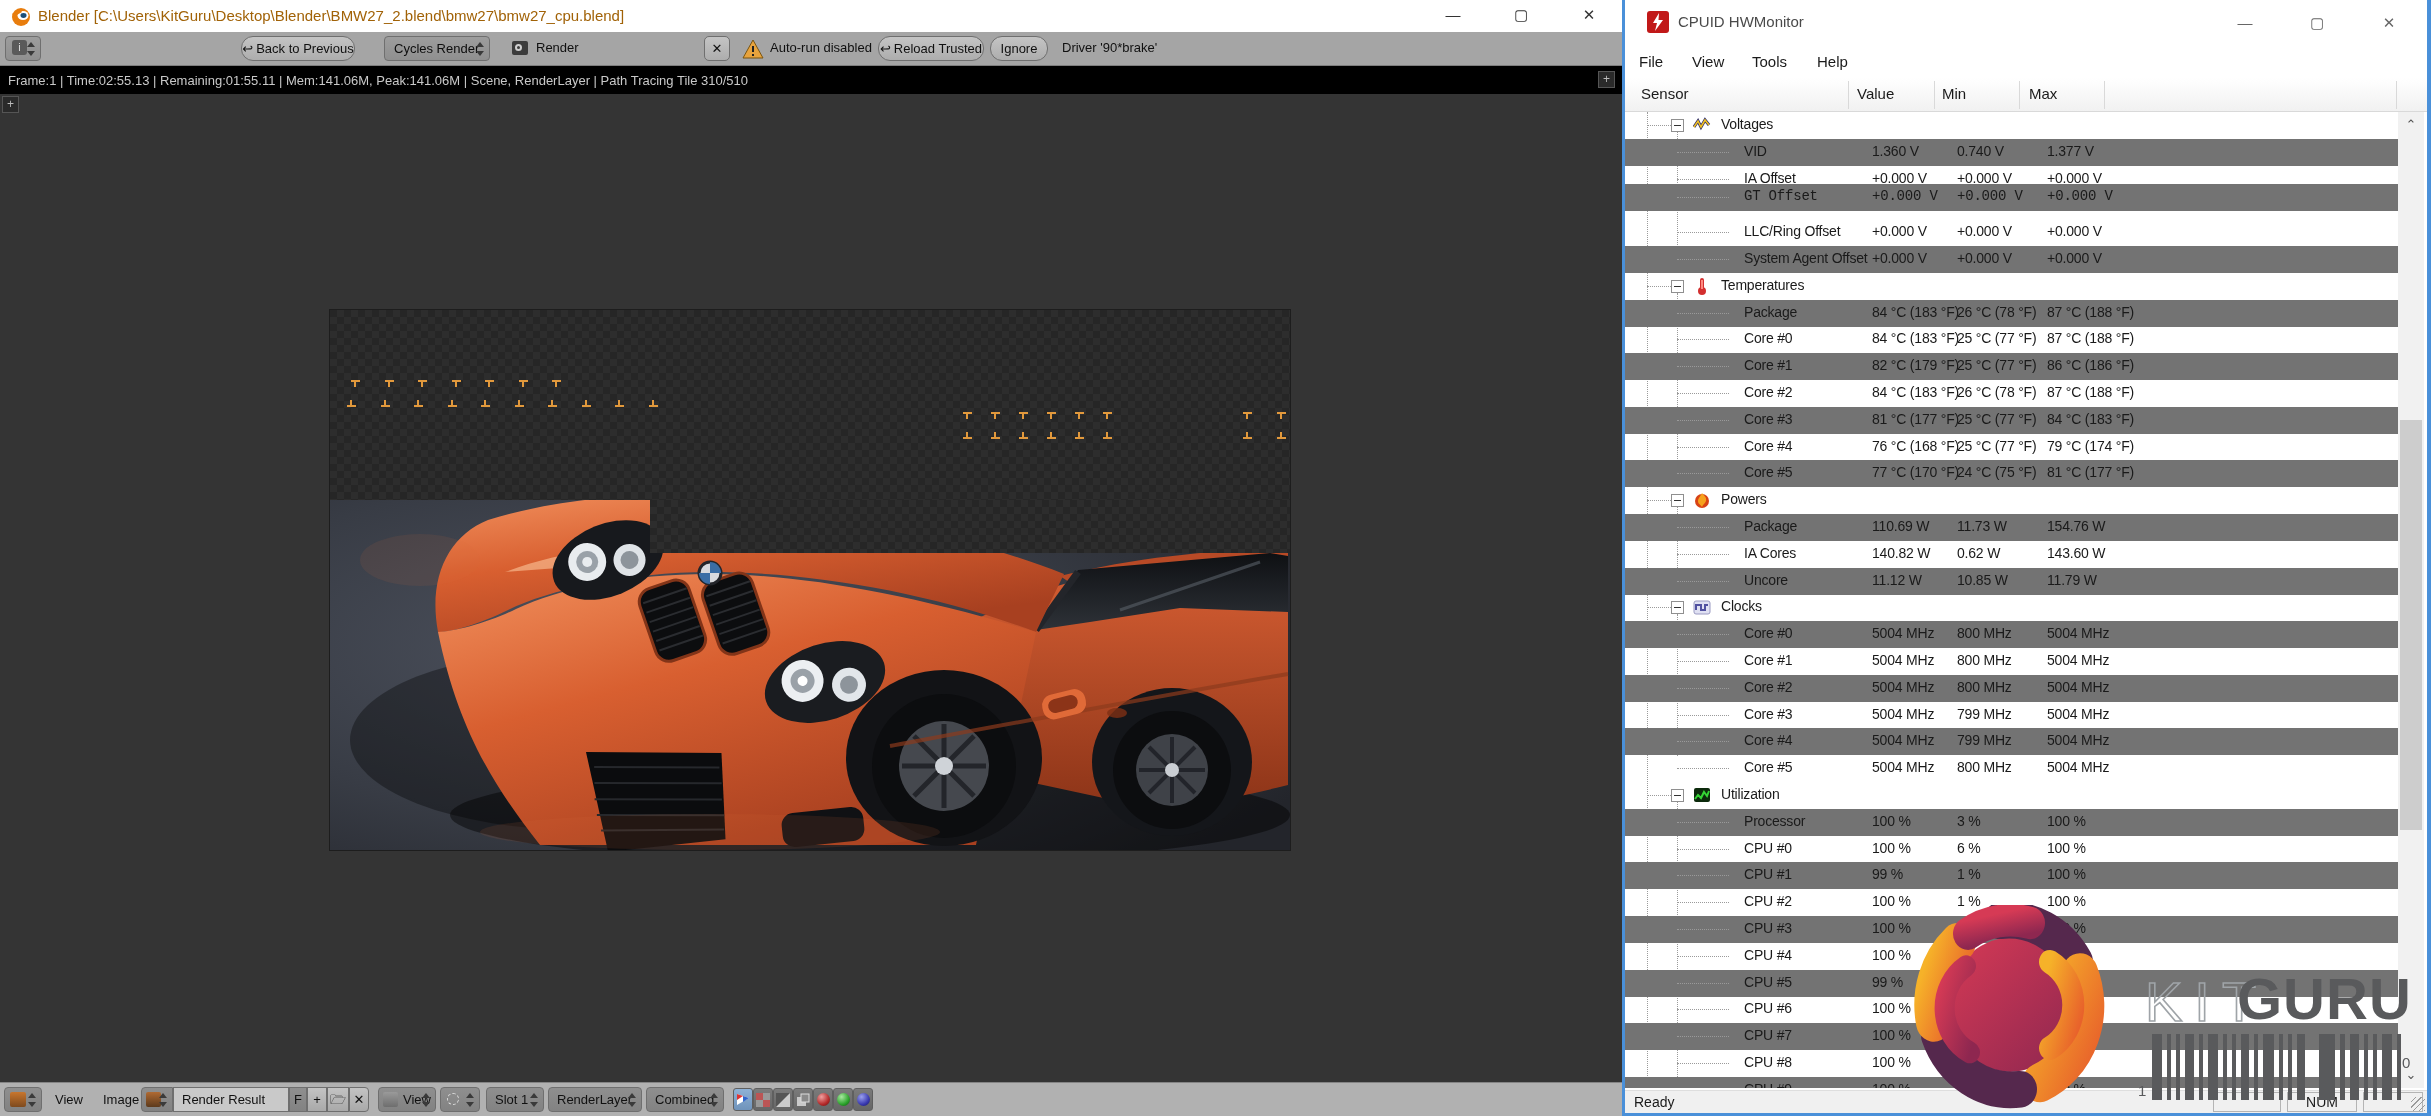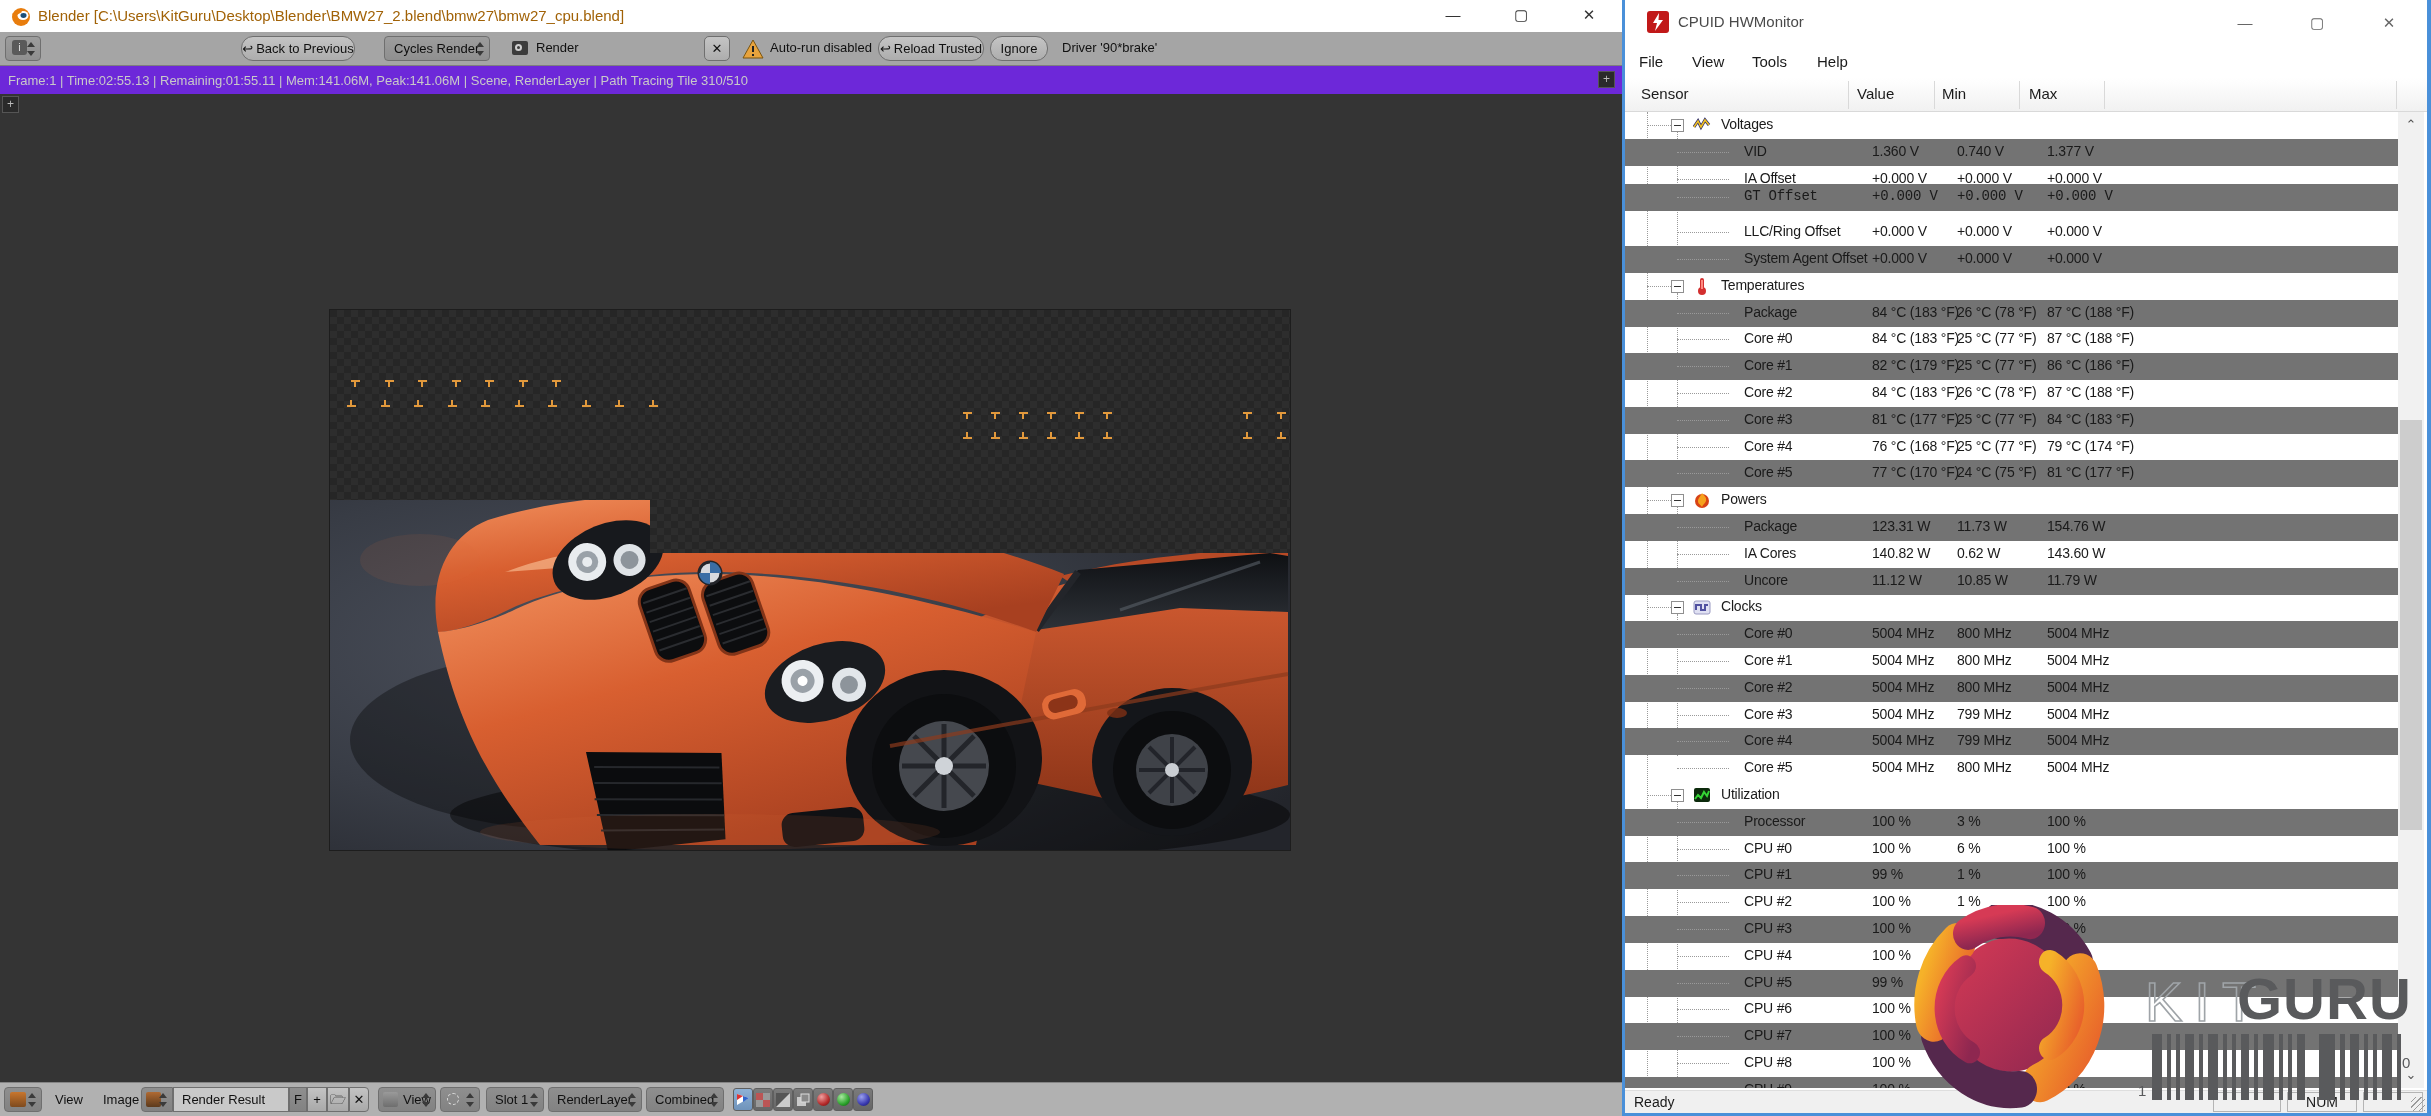--- a/index.html
+++ b/index.html
@@ -19,21 +19,21 @@
             font-size:13px; color:#101010; text-align:center; line-height:23px; }
   .bl-dd  { top:4px; height:25px; background:linear-gradient(#9d9d9d,#8f8f8f); border:1px solid #6f6f6f; border-radius:4px;
             font-size:13px; color:#0d0d0d; line-height:23px; }
   .uddots { position:absolute; right:5px; top:4px; width:8px; height:16px; }
   .uddots:before, .uddots:after { content:""; position:absolute; left:0; border-left:4px solid transparent; border-right:4px solid transparent; }
   .uddots:before { top:1px; border-bottom:5px solid #3a3a3a; }
   .uddots:after  { bottom:1px; border-top:5px solid #3a3a3a; }
   #bl-progress { left:583px; top:37px; width:118px; height:23px; border:1px solid #707070; border-radius:11px; background:#d6d6d6; overflow:hidden; }
   #bl-progress-fill { left:0; top:0; height:23px; background:#b0b0b0; }
   #bl-progress-text { width:118px; text-align:center; top:4px; font-size:13px; color:#1a1a1a; }
-  #bl-infobar { left:0; top:66px; width:1622px; height:28px; background:#6d28d9; }
+  #bl-infobar { left:0; top:66px; width:1622px; height:28px; background:#000000; }
   #bl-infoline { left:8px; top:7px; font-size:13px; color:#c9c9c9; white-space:nowrap; }
   #bl-viewport { left:0; top:94px; width:1622px; height:988px; background:#343434; }
   .plusbox { width:17px; height:17px; background:#2a2a2a; border:1px solid #555; color:#bbb; font-size:12px; line-height:15px; text-align:center; }
 
   #render-image { left:330px; top:216px; width:960px; height:540px; outline:1px solid #1d1d1d; background:#2e2e2e; }
   .checker { background:repeating-conic-gradient(#2d2d2d 0% 25%, #262626 0% 50%) 0 0 / 14px 14px; }
   .tilemark { width:9px; height:8px; }
   .tilemark .bar { position:absolute; left:0; top:3px; width:9px; height:2px; background:#e2993c; }
   .tilemark.up .stem { position:absolute; left:3px; top:-2px; width:2px; height:5px; background:#e2993c; }
   .tilemark.down .stem { position:absolute; left:3px; top:5px; width:2px; height:5px; background:#e2993c; }
@@ -625,21 +625,21 @@
           <span class="secicon"><svg width="18" height="18" viewBox="0 0 18 18">
               <circle cx="9" cy="10" r="7" fill="#d84315"></circle>
               <path d="M9,2 C11,5 14,6 13,10 C12,13 10,13 9,16 C7,13 5,13 5,10 C5,7 8,5 9,2 Z" fill="#f6a21d"></path>
             </svg></span>
           <span class="hw-cell" style="left:96px">Powers</span>
         </div>
         <div class="abs treev" style="left: 52px; top: 395.2px; height: 61px;"></div>
         <div class="abs hw-row shade" style="top: 402px;">
           <span class="abs treeh" style="left:52px;top:13px;width:52px"></span>
           <span class="hw-cell" style="left:119px">Package</span>
-          <span class="hw-cell" style="left:247px">123.31 W</span>
+          <span class="hw-cell" style="left:247px">110.69 W</span>
           <span class="hw-cell" style="left:332px">11.73 W</span>
           <span class="hw-cell" style="left:422px">154.76 W</span>
         </div>
         <div class="abs hw-row" style="top: 428.8px;">
           <span class="abs treeh" style="left:52px;top:13px;width:52px"></span>
           <span class="hw-cell" style="left:119px">IA Cores</span>
           <span class="hw-cell" style="left:247px">140.82 W</span>
           <span class="hw-cell" style="left:332px">0.62 W</span>
           <span class="hw-cell" style="left:422px">143.60 W</span>
         </div>

